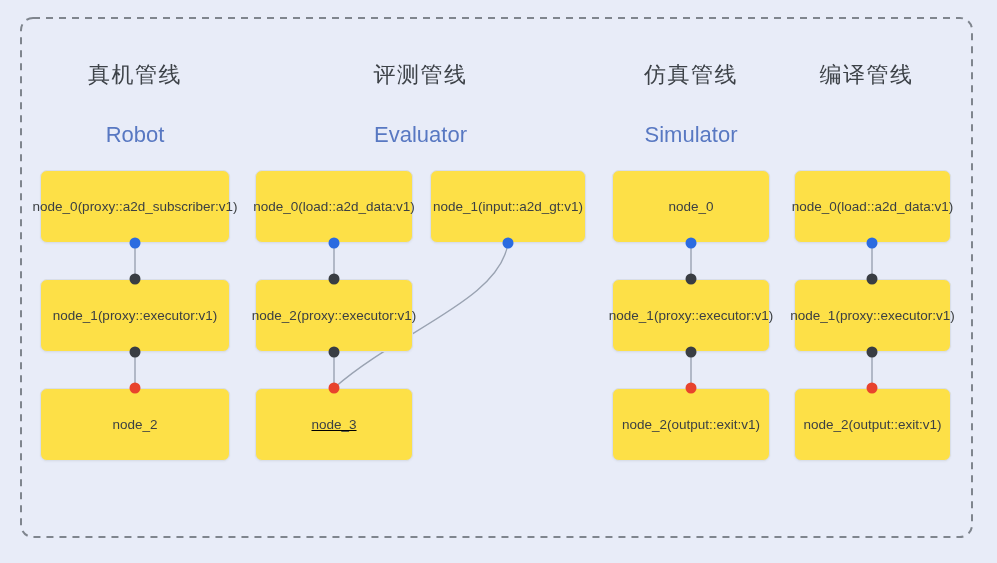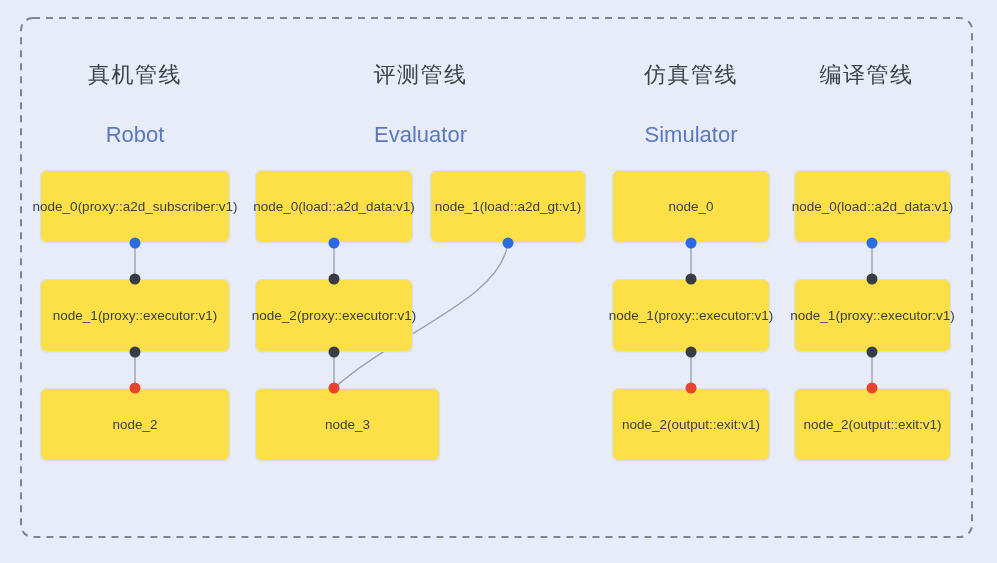--- a/index.html
+++ b/index.html
@@ -73,27 +73,27 @@
   <div class="node-box" style="left:40px;top:388px;width:190px;">
     <div class="node-name">node_2</div>
   </div>
 
   <div class="node-box" style="left:255px;top:170px;width:158px;">
     <div class="node-name">node_0</div>
     <div class="node-impl">(load::a2d_data:v1)</div>
   </div>
   <div class="node-box" style="left:430px;top:170px;width:156px;">
     <div class="node-name">node_1</div>
-    <div class="node-impl">(load::a2d_gt:v1)</div>
+    <div class="node-impl">(input::a2d_gt:v1)</div>
   </div>
   <div class="node-box" style="left:255px;top:279px;width:158px;">
     <div class="node-name">node_2</div>
     <div class="node-impl">(proxy::executor:v1)</div>
   </div>
-  <div class="node-box" style="left:255px;top:388px;width:185px;">
+  <div class="node-box" style="left:255px;top:388px;width:158px;text-decoration:underline;">
     <div class="node-name">node_3</div>
   </div>
 
   <div class="node-box" style="left:612px;top:170px;width:158px;">
     <div class="node-name">node_0</div>
   </div>
   <div class="node-box" style="left:612px;top:279px;width:158px;">
     <div class="node-name">node_1</div>
     <div class="node-impl">(proxy::executor:v1)</div>
   </div>

